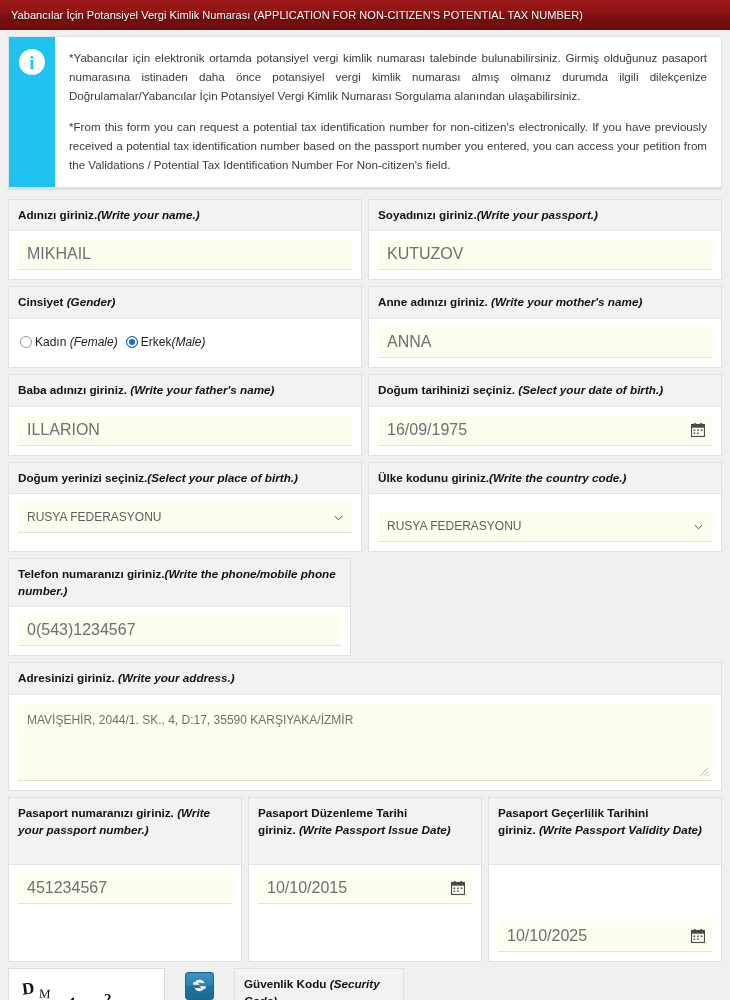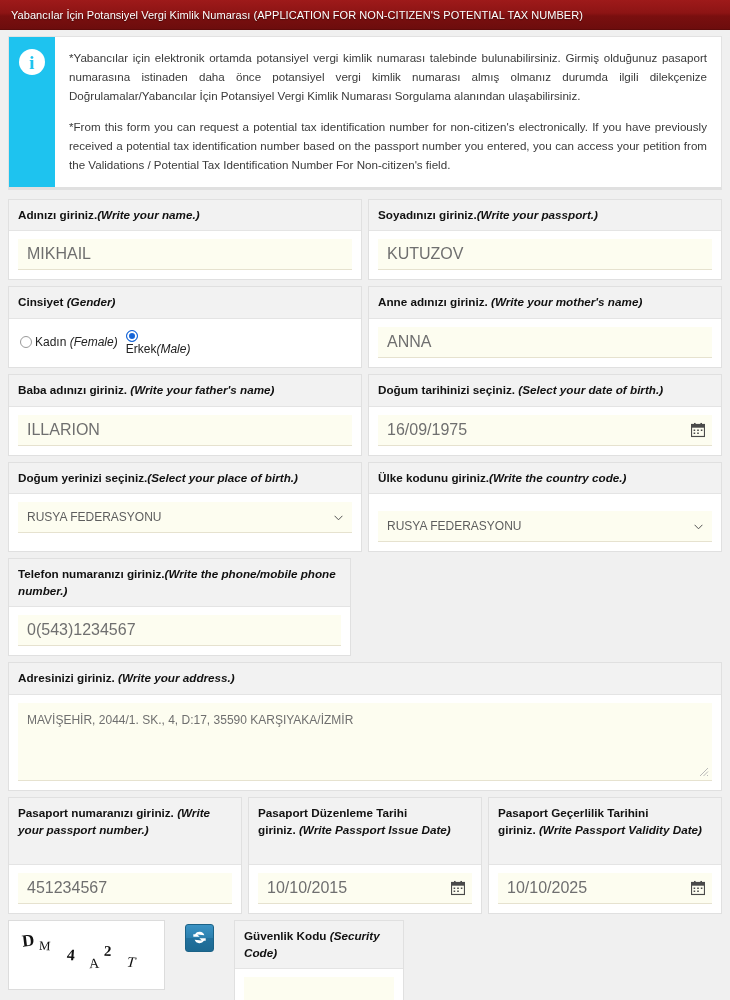--- a/index.html
+++ b/index.html
@@ -156,21 +156,21 @@
     position: absolute;
     right: 9px; top: 50%;
     transform: translateY(-50%);
     width: 9px; height: 6px;
     pointer-events: none;
   }
 
   
   .radios { display: flex; align-items: center; gap: 0; height: 31px; padding-left: 2px; }
   .radio-item { display: flex; align-items: center; font-size: 12px; color: #222; }
-  .radio-item + .radio-item { margin-left: 8px; flex-direction: column; }
+  .radio-item + .radio-item { margin-left: 8px; }
   .rdot {
     width: 12px; height: 12px;
     border-radius: 50%;
     border: 1px solid #9a9a9a;
     background: #fff;
     margin-right: 3px;
     box-sizing: border-box;
     position: relative;
     align-self: flex-start;
     margin-top: 1px;
@@ -412,21 +412,21 @@
               <rect x="9.4" y="0.4" width="1.6" height="3" fill="#4a4a4a"></rect>
               <rect x="2.6" y="7" width="1.6" height="1.5" fill="#4a4a4a"></rect>
               <rect x="6.2" y="7" width="1.6" height="1.5" fill="#4a4a4a"></rect>
               <rect x="9.8" y="7" width="1.6" height="1.5" fill="#4a4a4a"></rect>
               <rect x="2.6" y="10" width="1.6" height="1.5" fill="#4a4a4a"></rect>
               <rect x="6.2" y="10" width="1.6" height="1.5" fill="#4a4a4a"></rect>
             </svg>
           </div>
         </div>
       </div>
-      <div class="panel" style="flex:1 1 33.33%;">
+      <div class="panel" style="flex:1 1 33.33%;gap:48px;">
         <div class="panel-head" style="height:52px;"><span>Pasaport Geçerlilik Tarihini giriniz.</span>&nbsp;<em>(Write Passport Validity Date)</em></div>
         <div class="panel-body">
           <div class="with-icon">
             <input class="tinput" type="text" value="10/10/2025" style="">
             <svg class="cal-icon" viewBox="0 0 14 15">
               <rect x="0.5" y="2" width="13" height="12" fill="none" stroke="#4a4a4a" stroke-width="1.2"></rect>
               <rect x="0.5" y="2" width="13" height="3.2" fill="#4a4a4a"></rect>
               <rect x="3" y="0.4" width="1.6" height="3" fill="#4a4a4a"></rect>
               <rect x="9.4" y="0.4" width="1.6" height="3" fill="#4a4a4a"></rect>
               <rect x="2.6" y="7" width="1.6" height="1.5" fill="#4a4a4a"></rect>

